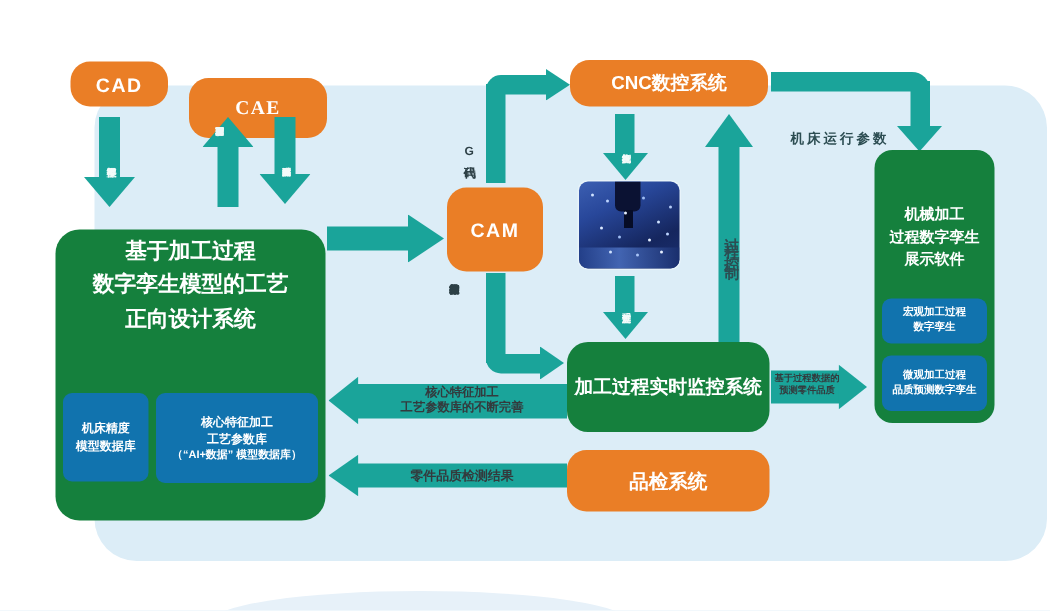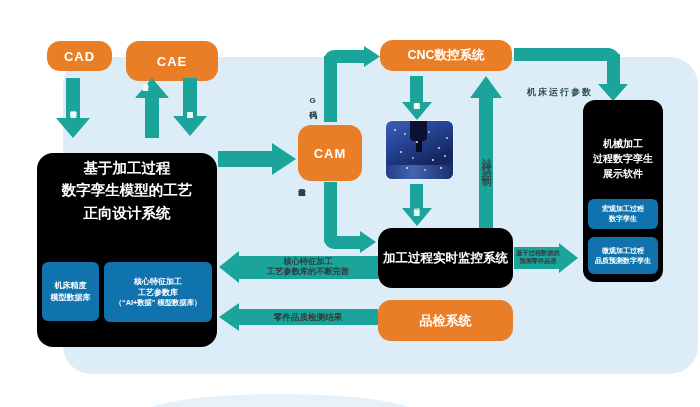--- a/index.html
+++ b/index.html
@@ -2,21 +2,21 @@
 <html><head>
 <meta charset="utf-8">
 <style>
   html,body{margin:0;padding:0;}
   body{font-family:"Liberation Sans","DejaVu Sans",sans-serif;}
   .stage{position:relative;width:700px;height:407px;background:#ffffff;overflow:hidden;}
   .panel{position:absolute;left:63px;top:57px;width:635px;height:317px;background:#dcedf7;border-radius:28px;}
   .blob{position:absolute;left:140px;top:394px;width:280px;height:42px;background:#e7f1f9;border-radius:50%;}
   .box{position:absolute;display:flex;align-items:center;justify-content:center;color:#fff;font-weight:bold;text-align:center;}
   .orange{background:#ea7e26;border-radius:13px;}
-  .blue{background:#000000;border-radius:16px;}
+  .blue{background:#15803d;border-radius:16px;}
   .subblue{position:absolute;background:#1173ae;border-radius:6px;color:#fff;font-weight:bold;text-align:center;display:flex;flex-direction:column;align-items:center;justify-content:center;}
   .shaft{position:absolute;background:#1aa49a;}
   .head{position:absolute;background:#1aa49a;}
   .tri-down{clip-path:polygon(0 0,100% 0,50% 100%);}
   .tri-up{clip-path:polygon(50% 0,100% 100%,0 100%);}
   .tri-left{clip-path:polygon(100% 0,100% 100%,0 50%);}
   .tri-right{clip-path:polygon(0 0,100% 50%,0 100%);}
   .corner-tl{border-top-left-radius:10px;}
   .corner-bl{border-bottom-left-radius:10px;}
   .corner-tr{border-top-right-radius:12px;}
@@ -37,21 +37,21 @@
 </head>
 <body>
 
 <div class="stage">
   <div class="panel"></div>
   <div class="blob"></div>
 
   <div class="box orange" style="left:47px;top:41px;width:65px;height:30px;font-size:13px;letter-spacing:1px;">
       <span>CAD</span>
     </div>
-  <div class="box orange" style="left:126px;top:41px;width:92px;height:40px;font-size:13px;letter-spacing:1px;">
+  <div class="box orange" style="left:126px;top:52px;width:92px;height:40px;font-size:13px;letter-spacing:1px;font-family:Liberation Serif, serif;">
       <span>CAE</span>
     </div>
 
   <div class="shaft" style="left:66px;top:78px;width:14px;height:42px;"></div>
   <div class="head tri-down" style="left:56px;top:118px;width:34px;height:20px;"></div>
   <div class="vtext vwhite" style="left:66px;top:80px;width:14px;height:52px;font-size:6.5px;">零件模型</div>
 
   <div class="head tri-up" style="left:135px;top:78px;width:34px;height:20px;"></div>
   <div class="shaft" style="left:145px;top:96px;width:14px;height:42px;"></div>
   <div class="twocol" style="left:141px;top:80px;height:57px;font-size:5.6px;color:#eef9f8;">

